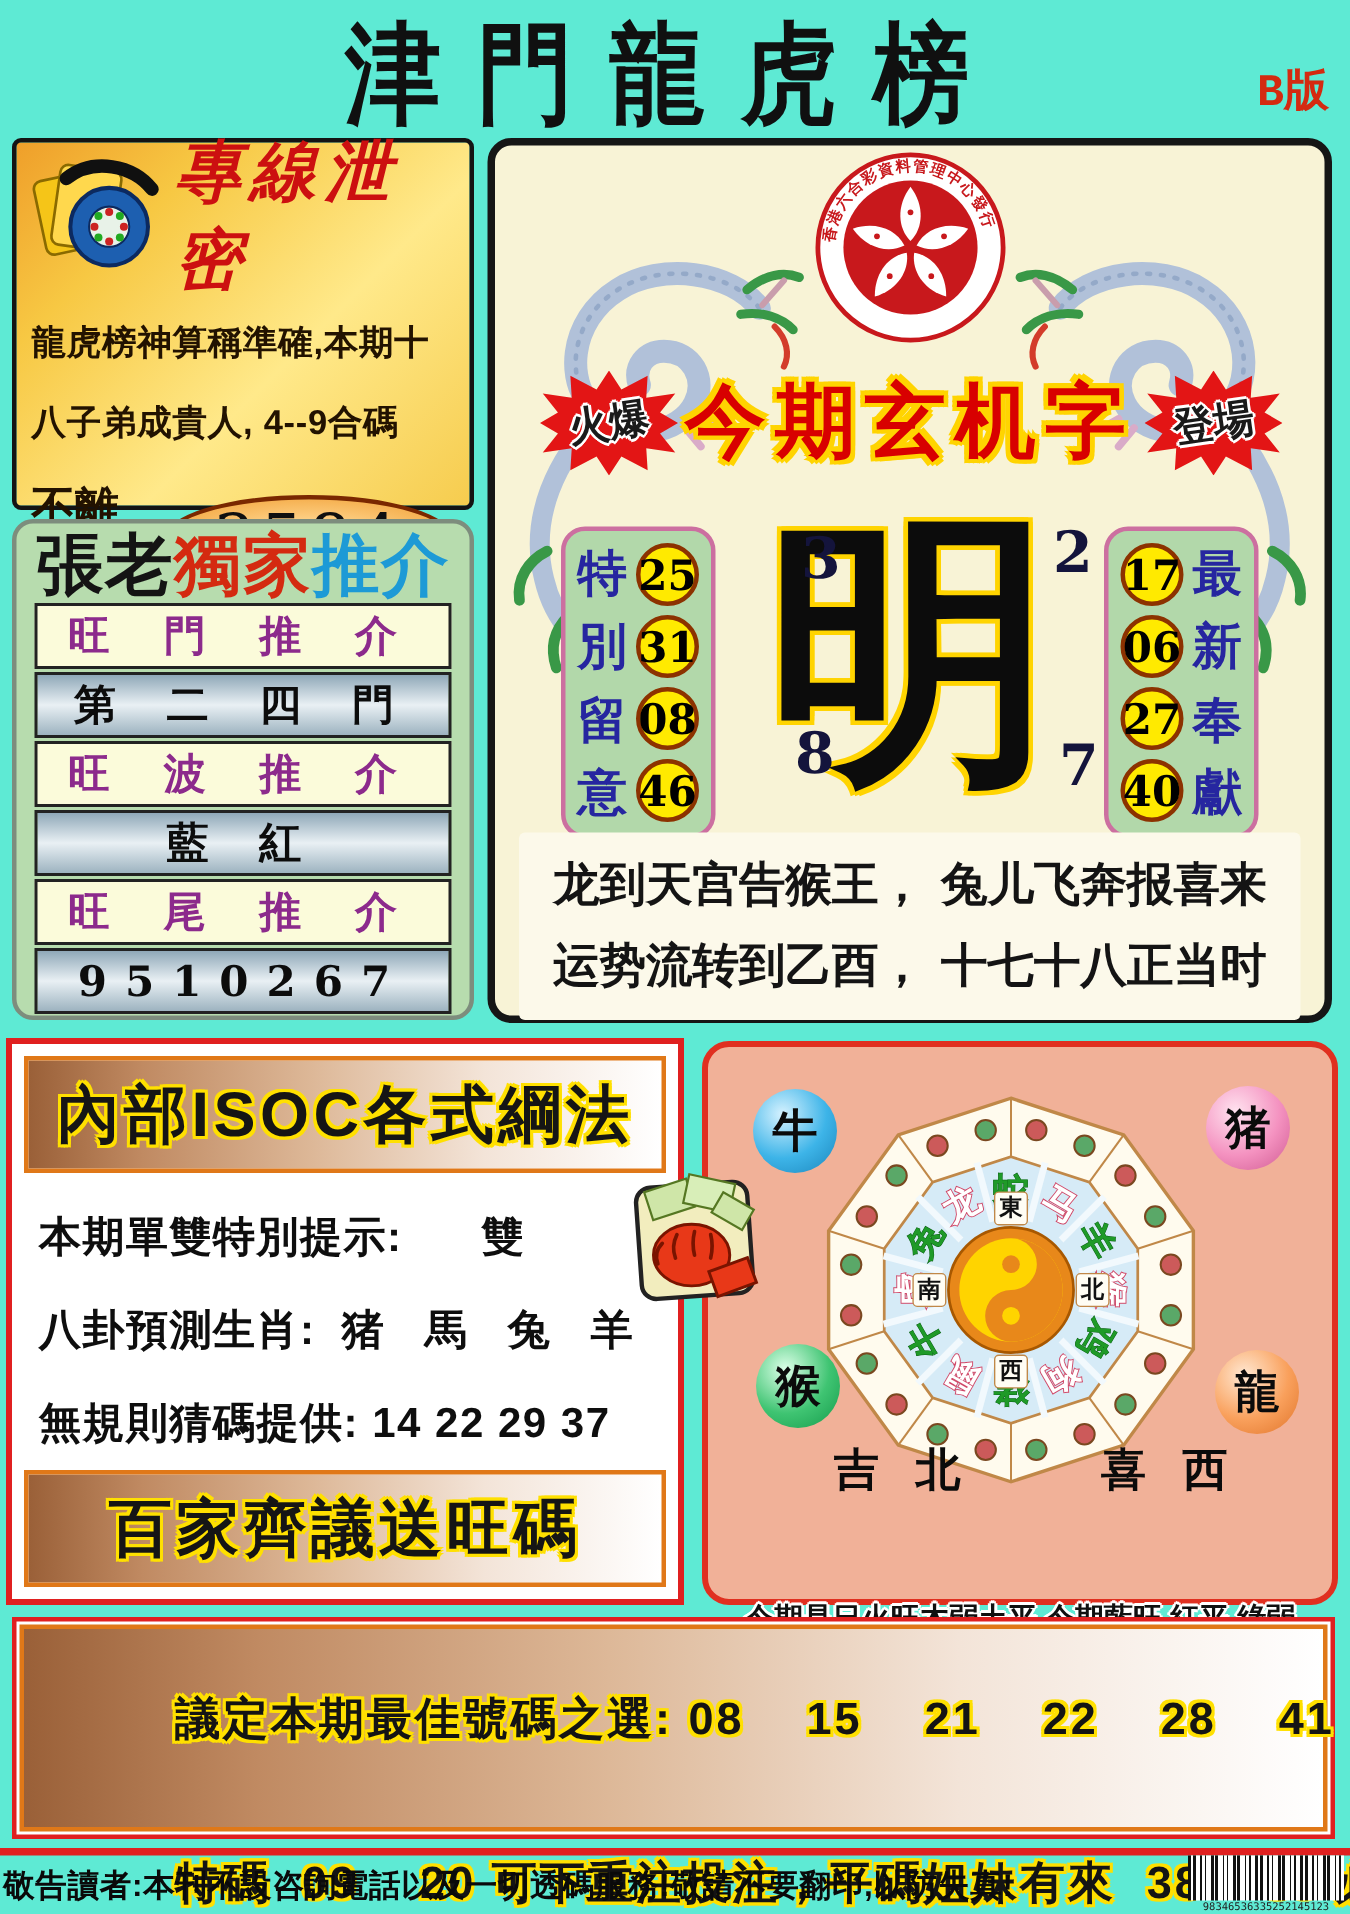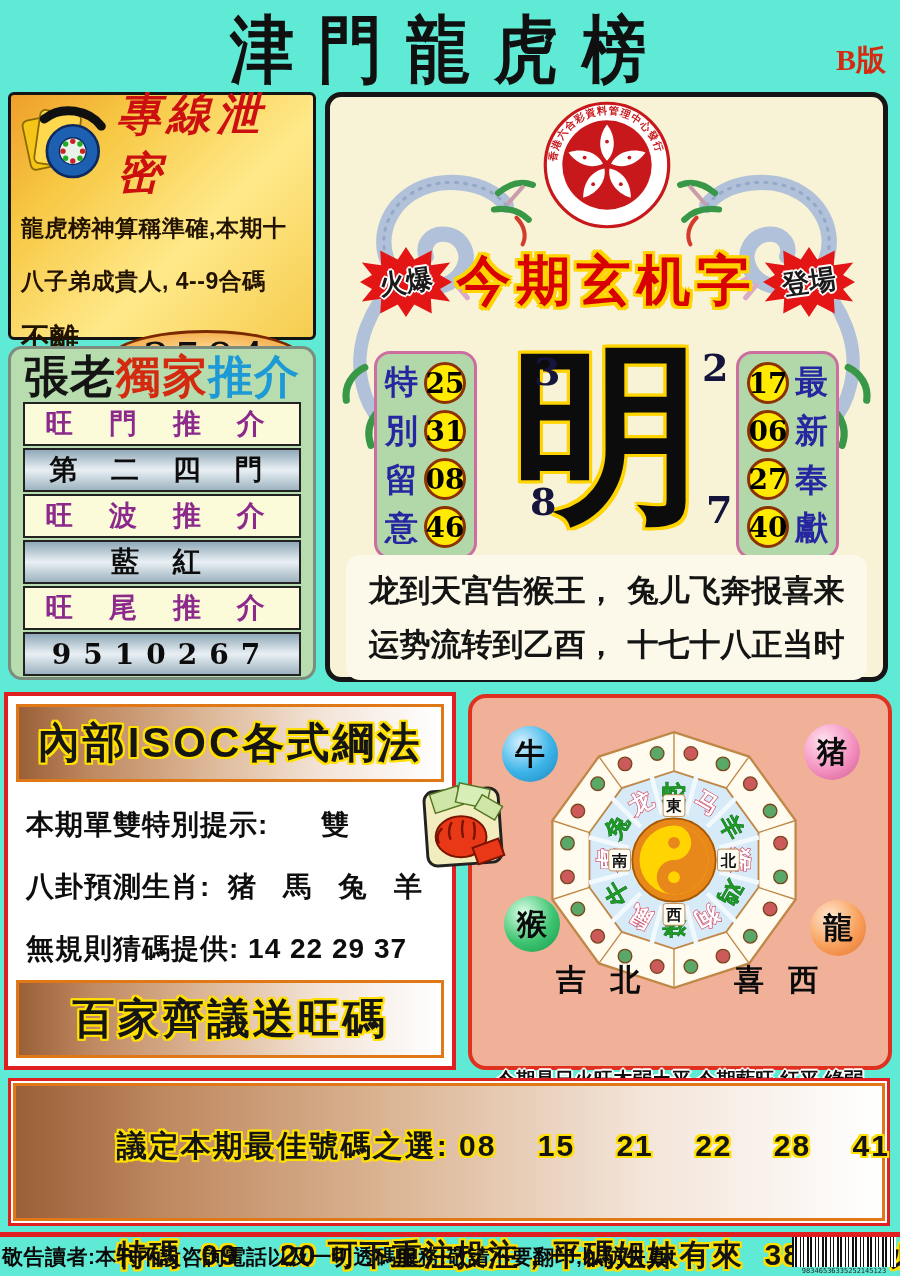--- a/index.html
+++ b/index.html
@@ -4,21 +4,21 @@
 <style>
   html,body{margin:0;padding:0;background:#e8e8e8;}
   .page{position:relative;width:900px;height:1276px;background:#5eead4;margin:0 auto;
         font-family:"Liberation Sans",sans-serif;overflow:hidden;}
   .abs{position:absolute;}
 
   
   .masthead-title{left:0;right:0;top:0;text-align:center;font-family:"DejaVu Sans",sans-serif;
     font-weight:900;font-size:64px;letter-spacing:24px;color:#101010;margin:0;
     transform:scaleY(1.15);transform-origin:top;}
-  .edition{right:14px;top:40px;font-family:Liberation Serif, serif;font-weight:bold;
+  .edition{right:14px;top:40px;font-family:Liberation Mono, monospace;font-weight:bold;
     font-size:30px;color:#d42a10;}
 
   
   .y-out{text-shadow:-2px 0 #ffe000,2px 0 #ffe000,0 -2px #ffe000,0 2px #ffe000,
     -2px -2px #ffe000,2px -2px #ffe000,-2px 2px #ffe000,2px 2px #ffe000;}
   .y-out-big{text-shadow:-3px 0 #ffd400,3px 0 #ffd400,0 -3px #ffd400,0 3px #ffd400,
     -3px -3px #ffd400,3px -3px #ffd400,-3px 3px #ffd400,3px 3px #ffd400;}
   .w-out{text-shadow:-2px 0 #ffffff,2px 0 #ffffff,0 -2px #ffffff,0 2px #ffffff,
     -1px -1px #ffffff,1px -1px #ffffff,-1px 1px #ffffff,1px 1px #ffffff;}
 
@@ -68,21 +68,21 @@
   .panel.pr{right:44px;top:254px;}
   .v-label{display:flex;flex-direction:column;justify-content:space-between;}
   .v-ch{font-size:33px;font-weight:900;color:#2626a0;text-align:center;line-height:1.2;}
   .nums{display:flex;flex-direction:column;justify-content:space-between;gap:6px;}
   .num-circle{display:flex;align-items:center;justify-content:center;width:36px;height:36px;
     border-radius:50%;background:#ffea00;border:3px solid #8c3200;font-weight:900;font-size:28px;
     color:#000;font-family:"DejaVu Serif",serif;}
   .mystery-char{left:50%;top:242px;transform:translateX(-50%);font-family:"DejaVu Serif",serif;
     font-size:190px;line-height:1;font-weight:900;color:#0c0c0c;}
   .corner-num{font-family:"DejaVu Serif",serif;font-size:38px;font-weight:bold;color:#14143c;}
-  .poem{left:16px;right:16px;top:458px;background:#fcf9ea;border-radius:14px;padding:8px 4px;
+  .poem{left:16px;right:16px;top:458px;background:#fcf9ea;border-radius:4px;padding:8px 4px;
     text-align:center;font-family:"DejaVu Serif",serif;font-weight:bold;font-size:31px;
     color:#141414;line-height:1.75;}
 
   
   .isoc{left:4px;top:692px;width:452px;height:378px;box-sizing:border-box;background:#fff;
     border:4px solid #e02020;padding:8px;}
   .copper-banner{border:3px solid #e07818;height:72px;display:flex;align-items:center;
     justify-content:center;background:linear-gradient(90deg,#9a6038 0%,#c08a62 18%,#ddb898 45%,#f3e4d8 72%,#ffffff 100%);
     font-size:42px;font-weight:900;color:#151515;letter-spacing:3px;}
   .iso-line{font-size:28px;font-weight:900;color:#0e0e0e;margin:24px 0 0 10px;white-space:pre;letter-spacing:1px;}

